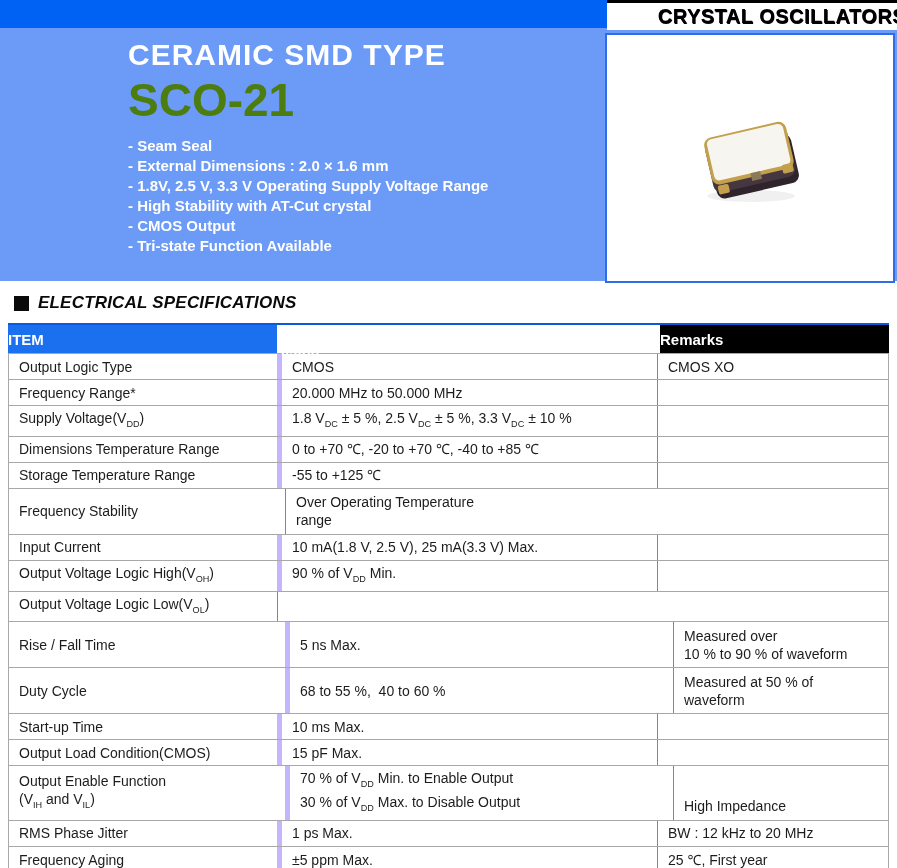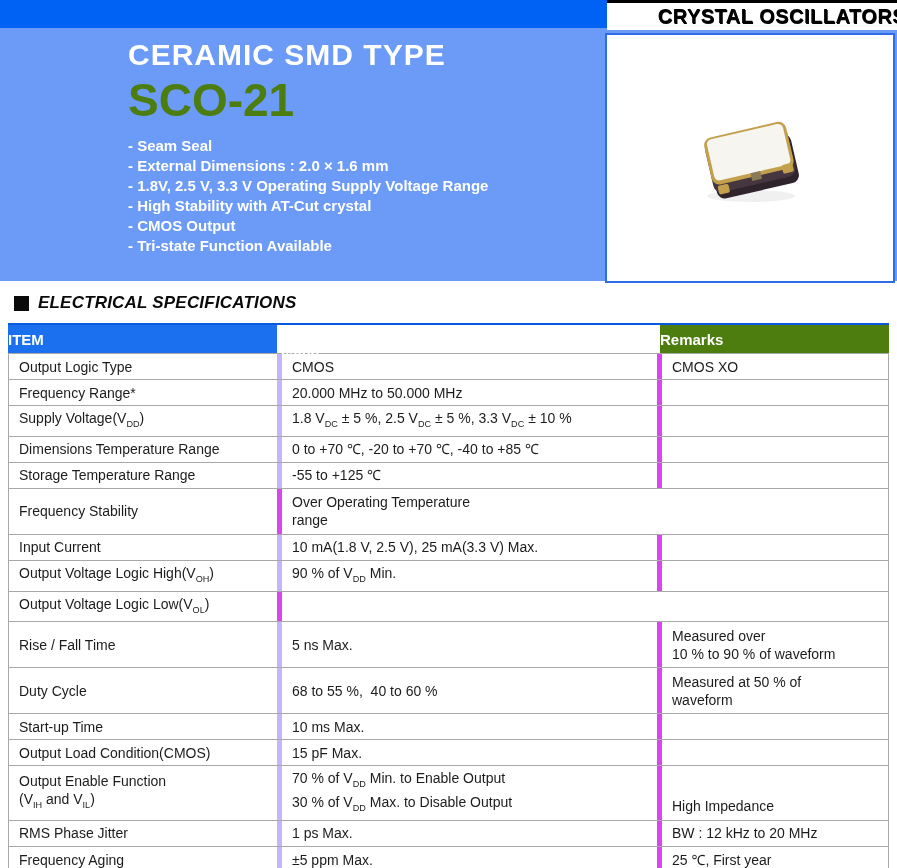--- a/index.html
+++ b/index.html
@@ -29,31 +29,31 @@
   .sq { display:inline-block; width:15px; height:15px; background:#0a0a0a; margin-right:9px; }
   .section-heading span.txt { font-size:17px; font-weight:bold; color:#0a0a0a; letter-spacing:0.2px;font-style:italic; }
 
   
   .spec-table { width:881px; margin:8px 0 0 8px; font-size:14px; color:#1c1c1c; }
   .thead { display:flex; height:30px; border-top:2px solid #0a5ae0; }
   .hcell { display:flex; align-items:center; justify-content:flex-start;
            color:#fff; font-weight:bold; font-size:15px; }
   .hcell.item    { width:269px; background:#1a70ee; }
   .hcell.value   { width:380px; background:#6f9cf5; border-left:3px solid #fff;margin-top:28px; }
-  .hcell.remarks { flex:1; background:#4d7c0f; border-left:3px solid #fff; }
+  .hcell.remarks { flex:1; background:#000000; border-left:3px solid #fff; }
 
   .tbody { border:1px solid #a8a8a8; border-top:1px solid #a8a8a8; }
   .row { display:flex; min-height:26px; border-bottom:1px solid #a8a8a8; }
   .row:last-child { border-bottom:none; }
-  .row.tall { min-height:46px; }
+  .row.tall { min-height:46px;gap:8px; }
   .cell { display:flex; align-items:center; padding:3px 8px 3px 10px; line-height:18px; }
   .cell span { white-space:pre-wrap; }
   .c-item    { width:268px; }
   .c-value   { width:380px; border-left:5px solid #c4b5fd; }
-  .c-remarks { flex:1; border-left:5px solid #d946ef; }
+  .c-remarks { flex:1; border-left:1px solid #d946ef; }
   .cell.vbottom { align-items:flex-end; padding-bottom:5px; }
   sub { font-size:0.65em; }
 </style>
 </head>
 <body>
 
 <div class="hero">
   <div class="top-strip"></div>
   <div class="hero-panel"></div>
   <div class="hero-content">

